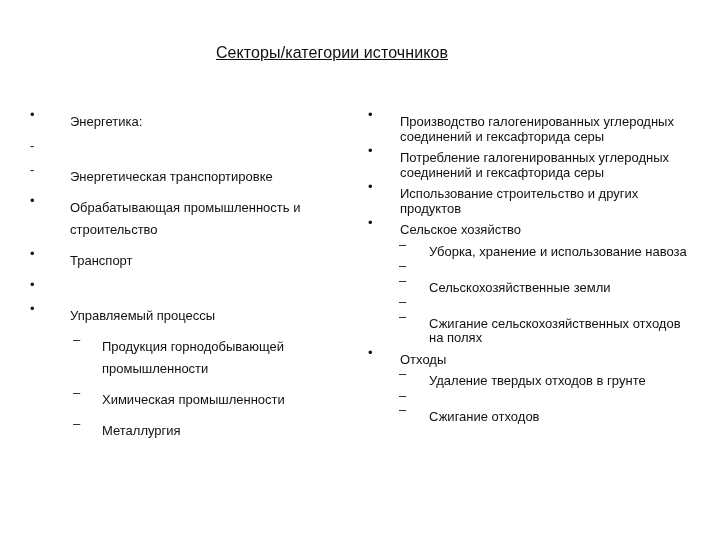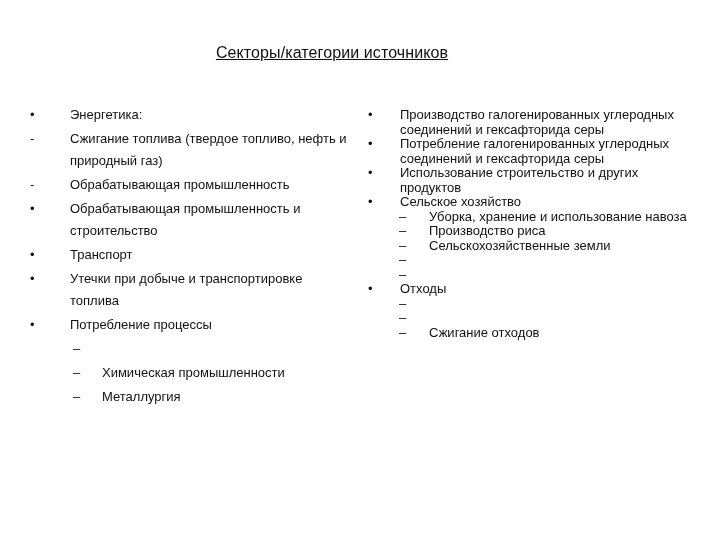--- a/index.html
+++ b/index.html
@@ -16,58 +16,57 @@
     .col-left { position: absolute; left: 30px; top: 104px; width: 320px; font-size: 13px; }
     .col-right { position: absolute; left: 368px; top: 108px; width: 330px; font-size: 13px; line-height: 14.5px; }
     .li { position: relative; display: flex; }
     .marker { width: 40px; flex: none; }
     .col-left .li { line-height: 22px; margin-bottom: 2px; }
     .col-left .sub { padding-left: 43px; }
     .col-left .sub .marker { width: 29px; }
     .col-right .marker { width: 32px; }
     .col-right .sub { padding-left: 31px; }
     .col-right .sub .marker { width: 30px; }
-    .text { flex: 1; }
+    .text { flex: 1; margin-top: 7px; }
   </style>
 </head>
 <body>
 
 <div class="title">Секторы/категории источников</div>
 
 <div class="col-left">
   <div class="li">
       <span class="marker">•</span>
       <span class="text">Энергетика:</span>
     </div>
   <div class="li">
       <span class="marker">-</span>
-      <span class="text">Сжигание топлива (твердое топливо, нефть и природный газ)</span>
     </div>
   <div class="li">
       <span class="marker">-</span>
-      <span class="text">Обрабатывающая промышленность</span>
+      <span class="text">Энергетическая транспортировке</span>
     </div>
   <div class="li">
       <span class="marker">•</span>
       <span class="text">Обрабатывающая промышленность и строительство</span>
     </div>
   <div class="li">
       <span class="marker">•</span>
       <span class="text">Транспорт</span>
     </div>
   <div class="li">
       <span class="marker">•</span>
-      <span class="text">Утечки при добыче и транспортировке топлива</span>
     </div>
   <div class="li">
       <span class="marker">•</span>
-      <span class="text">Потребление процессы</span>
+      <span class="text">Управляемый процессы</span>
     </div>
   <div class="li sub">
       <span class="marker">–</span>
+      <span class="text">Продукция горнодобывающей промышленности</span>
     </div>
   <div class="li sub">
       <span class="marker">–</span>
       <span class="text">Химическая промышленности</span>
     </div>
   <div class="li sub">
       <span class="marker">–</span>
       <span class="text">Металлургия</span>
     </div>
 </div>
@@ -88,38 +87,39 @@
   <div class="li">
       <span class="marker">•</span>
       <span class="text">Сельское хозяйство</span>
     </div>
   <div class="li sub">
       <span class="marker">–</span>
       <span class="text">Уборка, хранение и использование навоза</span>
     </div>
   <div class="li sub">
       <span class="marker">–</span>
-      <span class="text">Производство риса</span>
     </div>
   <div class="li sub">
       <span class="marker">–</span>
       <span class="text">Сельскохозяйственные земли</span>
     </div>
   <div class="li sub">
       <span class="marker">–</span>
     </div>
   <div class="li sub">
       <span class="marker">–</span>
+      <span class="text">Сжигание сельскохозяйственных отходов на полях</span>
     </div>
   <div class="li">
       <span class="marker">•</span>
       <span class="text">Отходы</span>
     </div>
   <div class="li sub">
       <span class="marker">–</span>
+      <span class="text">Удаление твердых отходов в грунте</span>
     </div>
   <div class="li sub">
       <span class="marker">–</span>
     </div>
   <div class="li sub">
       <span class="marker">–</span>
       <span class="text">Сжигание отходов</span>
     </div>
 </div>
 

